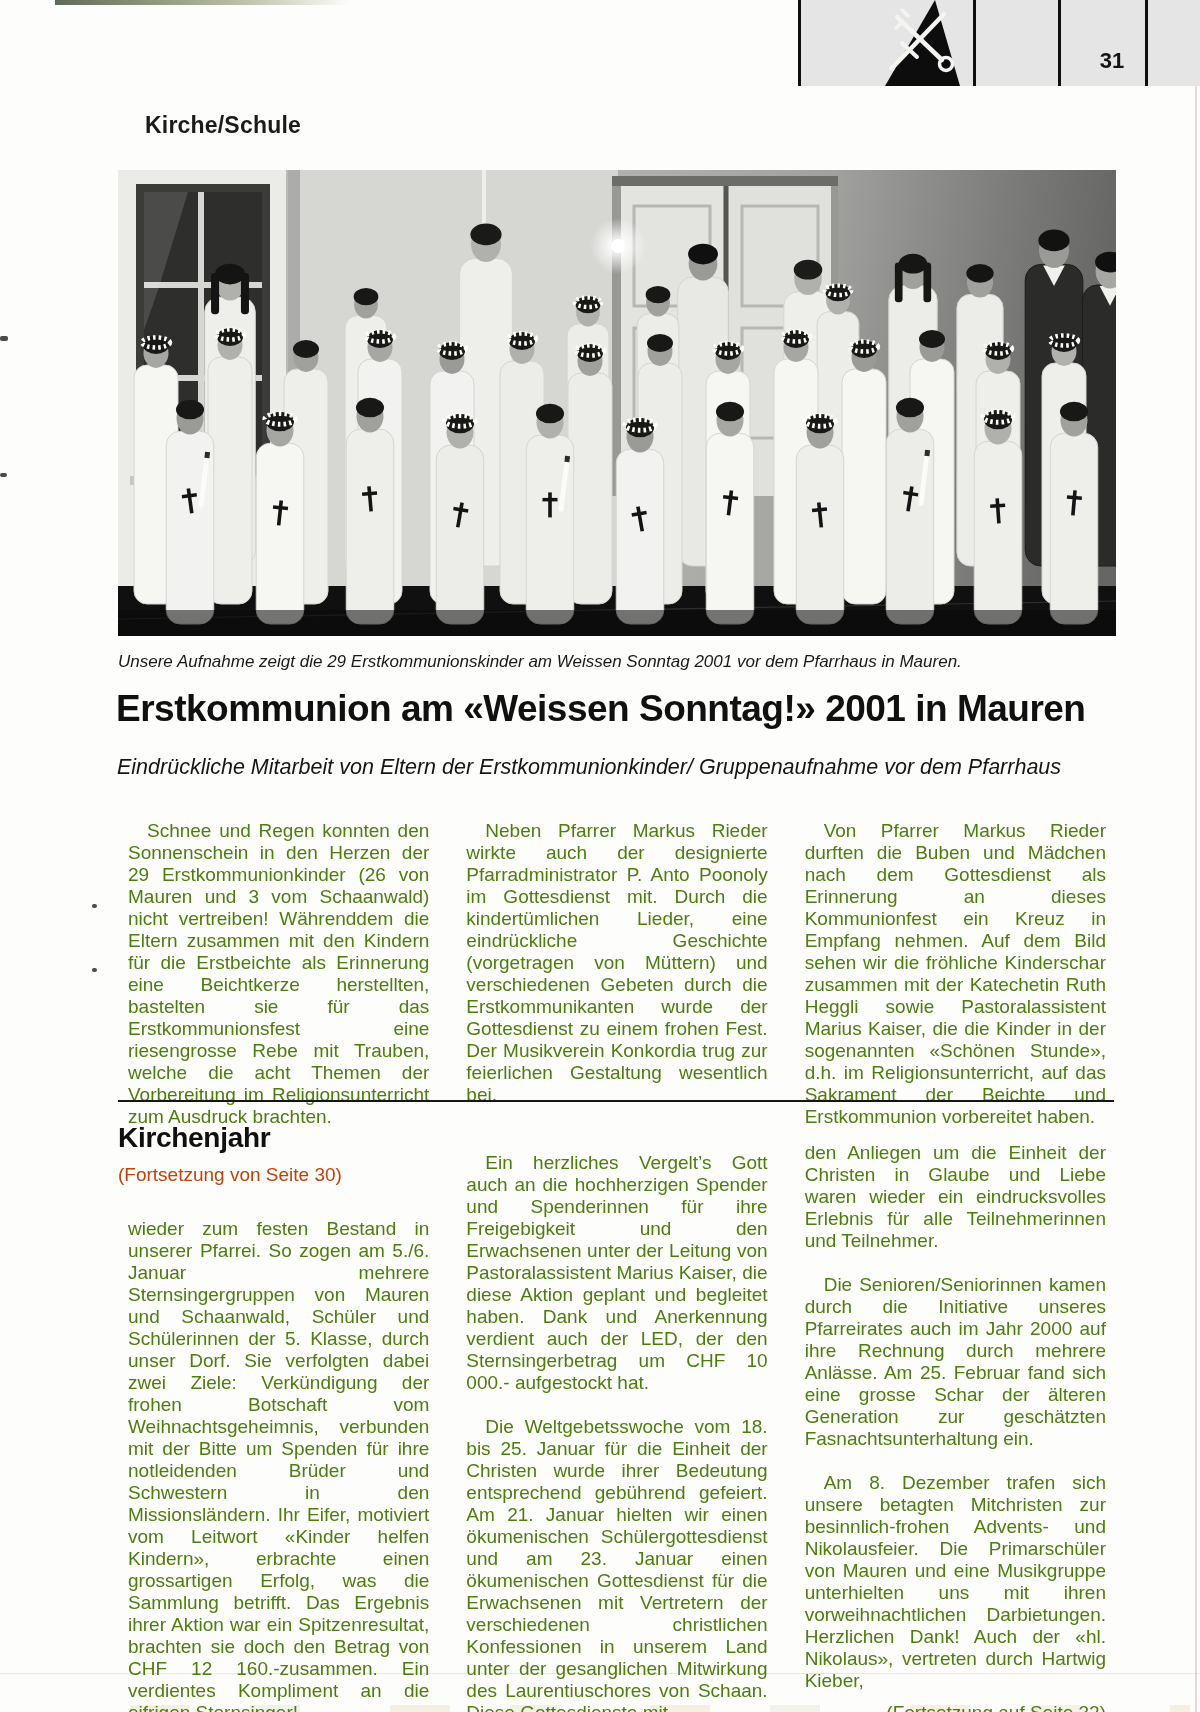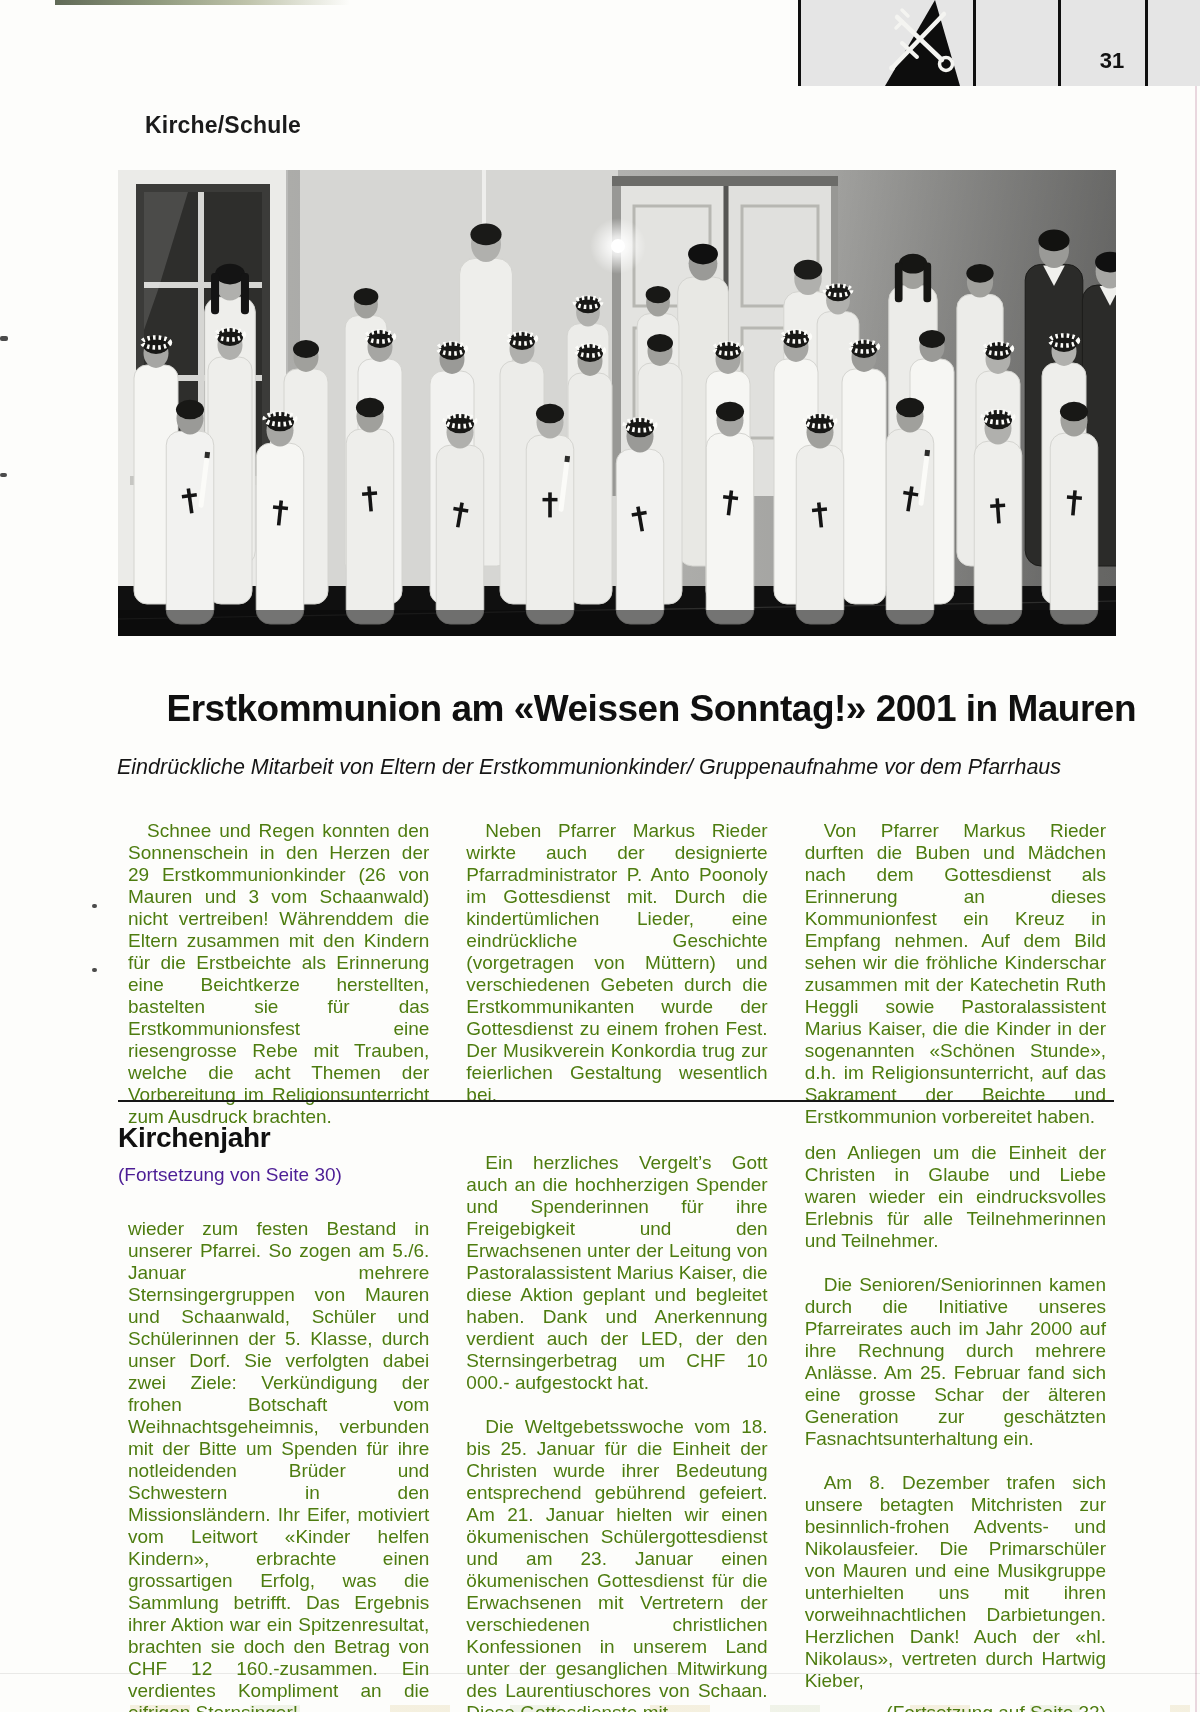--- a/index.html
+++ b/index.html
@@ -25,36 +25,36 @@
     font-size:22px;font-weight:bold;color:#121212;}
 
   
   .photo-frame{position:absolute;left:118px;top:170px;width:998px;height:466px;background:#0c0c0c;}
   .photo-frame svg{display:block;}
   .photo-caption{position:absolute;left:118px;top:652px;width:998px;
     font-size:17px;font-style:italic;color:#191919;}
 
   
   .headline{position:absolute;left:116px;top:688px;width:1020px;font-size:37px;font-weight:bold;
-    letter-spacing:-.5px;color:#101010;text-align:right;}
+    letter-spacing:-.5px;color:#101010;}
   .subheadline{position:absolute;left:117px;top:755px;width:1005px;font-size:21.5px;color:#161616;font-style:italic;}
 
   .cols{position:absolute;left:118px;width:998px;display:flex;gap:17px;}
   .col{flex:1;min-width:0;}
   .cols p{margin:10px;font-size:19px;line-height:22px;text-align:justify;color:#4d7c0f;}
   .cols p + p{margin-top:22px;}
   .indent{text-indent:19px;}
   .cols-a1{top:810px;}
 
   .rule{position:absolute;left:118px;top:1100px;width:996px;height:2px;background:#161616;}
 
   
   .cols-a2{top:1122px;align-items:flex-end;}
   .kj-heading{font-size:28px;font-weight:bold;margin:0 0 10px 0;letter-spacing:-.3px;color:#101010;}
-  .kj-sub{font-size:19px;margin:0 0 32px 0;color:#4c1d95;}
+  .kj-sub{font-size:19px;margin:0 0 32px 0;color:#c2410c;}
   .align-right{text-align:right !important;}
   .no-gap{margin-top:0 !important;}
 </style>
 </head>
 <body>
 
 <div class="page">
 
   <div class="smudge-top"></div>
   <div class="edge-right"></div>
@@ -328,20 +328,21 @@
           <g transform="rotate(5 956 332.4)">
             <rect x="954.2" y="320.4" width="3.6" height="25" fill="#141414"></rect>
             <rect x="948.5" y="325.9" width="15" height="3.5" fill="#141414"></rect>
           </g>
         </g>
 
       <rect x="0" y="440" width="998" height="26" fill="#0a0a0a" opacity="0.55"></rect>
     </svg>
   </div>
 
+  <div class="photo-caption">Unsere Aufnahme zeigt die 29 Erstkommunionskinder am Weissen Sonntag 2001 vor dem Pfarrhaus in Mauren.</div>
 
   <div class="headline">Erstkommunion am «Weissen Sonntag!» 2001 in Mauren</div>
   <div class="subheadline">Eindrückliche Mitarbeit von Eltern der Erstkommunionkinder/ Gruppenaufnahme vor dem Pfarrhaus</div>
 
   <div class="cols cols-a1">
     <div class="col">
       <p class="indent">Schnee und Regen konnten den Sonnenschein in den Herzen der 29 Erstkommunionkinder (26 von Mauren und 3 vom Schaanwald) nicht vertreiben! Währenddem die Eltern zusammen mit den Kindern für die Erstbeichte als Erinnerung eine Beichtkerze herstellten, bastelten sie für das Erstkommunionsfest eine riesengrosse Rebe mit Trauben, welche die acht Themen der Vorbereitung im Religionsunterricht zum Ausdruck brachten.</p>
     </div>
     <div class="col">
       <p class="indent">Neben Pfarrer Markus Rieder wirkte auch der designierte Pfarradministrator P. Anto Poonoly im Gottesdienst mit. Durch die kindertümlichen Lieder, eine eindrückliche Geschichte (vorgetragen von Müttern) und verschiedenen Gebeten durch die Erstkommunikanten wurde der Gottesdienst zu einem frohen Fest. Der Musikverein Konkordia trug zur feierlichen Gestaltung wesentlich bei.</p>

